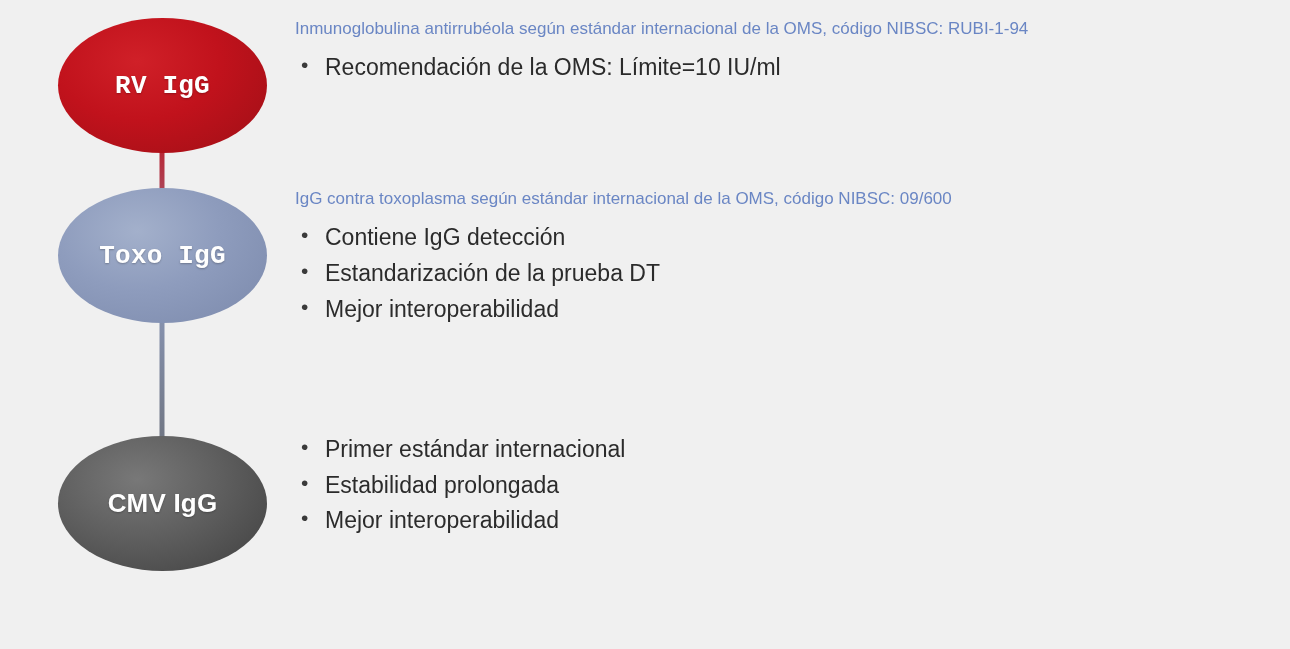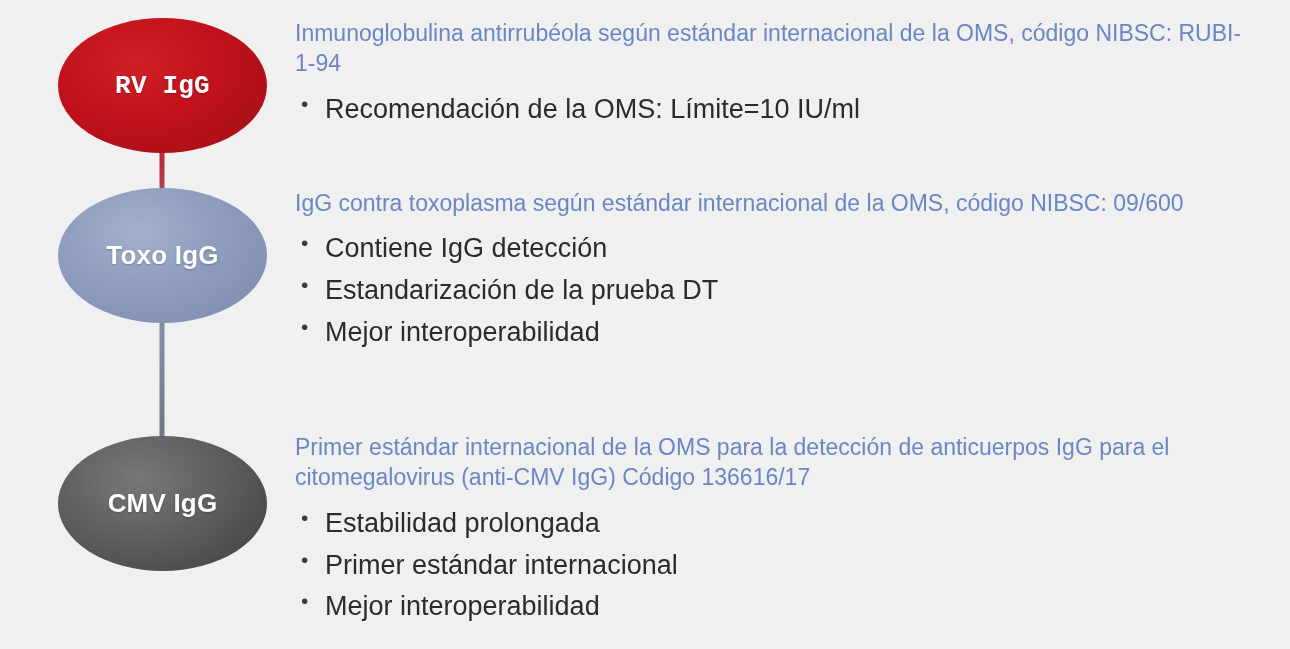--- a/index.html
+++ b/index.html
@@ -67,49 +67,50 @@
     text-shadow: 0 1px 2px rgba(0,0,0,0.25);
   }
   .ellipse-rv {
     top: 0px;
     background: radial-gradient(ellipse at 38% 32%, #d02028 0%, #c1121c 45%, #9e0f16 100%);
     font-family: Liberation Mono, monospace;
   }
   .ellipse-toxo {
     top: 0px;
     background: radial-gradient(ellipse at 38% 32%, #a3b0cb 0%, #8e9cbd 45%, #7b89ab 100%);
+    font-family: Liberation Mono, monospace;
   }
   .ellipse-cmv {
     top: 4px;
     background: radial-gradient(ellipse at 38% 32%, #787878 0%, #5f5f5f 45%, #3f3f3f 100%);
   }
 
   .content {
     position: absolute;
     left: 295px;
     width: 960px;
   }
 
   .heading {
     color: #6a86c4;
-    font-size: 23px;
+    font-size: 17px;
     line-height: 1.32;
     margin: 0 0 10px 0;
     font-weight: normal;
   }
 
   ul.bullets {
     list-style: none;
     margin: 0;
     padding: 0;
   }
   ul.bullets li {
     position: relative;
     color: #2b2b2b;
-    font-size: 27px;
+    font-size: 23px;
     line-height: 1.55;
     padding-left: 30px;
   }
   ul.bullets li::before {
     content: "\2022";
     position: absolute;
     left: 6px;
     top: -1px;
     color: #3a3a3a;
     font-size: 21px;
@@ -147,22 +148,21 @@
         <li>Mejor interoperabilidad</li>
       </ul>
     </div>
   </div>
 
   <div class="row row-3">
     <div class="ellipse ellipse-cmv">
       <span>CMV IgG</span>
     </div>
     <div class="content">
-      <p class="heading">Primer estándar internacional de la OMS para la detección de anticuerpos IgG para el citomegalovirus (anti-CMV IgG) Código 136616/17</p>
       <ul class="bullets">
+        <li>Primer estándar internacional</li>
         <li>Estabilidad prolongada</li>
-        <li>Primer estándar internacional</li>
         <li>Mejor interoperabilidad</li>
       </ul>
     </div>
   </div>
 
 </div>
 
 </body></html>

